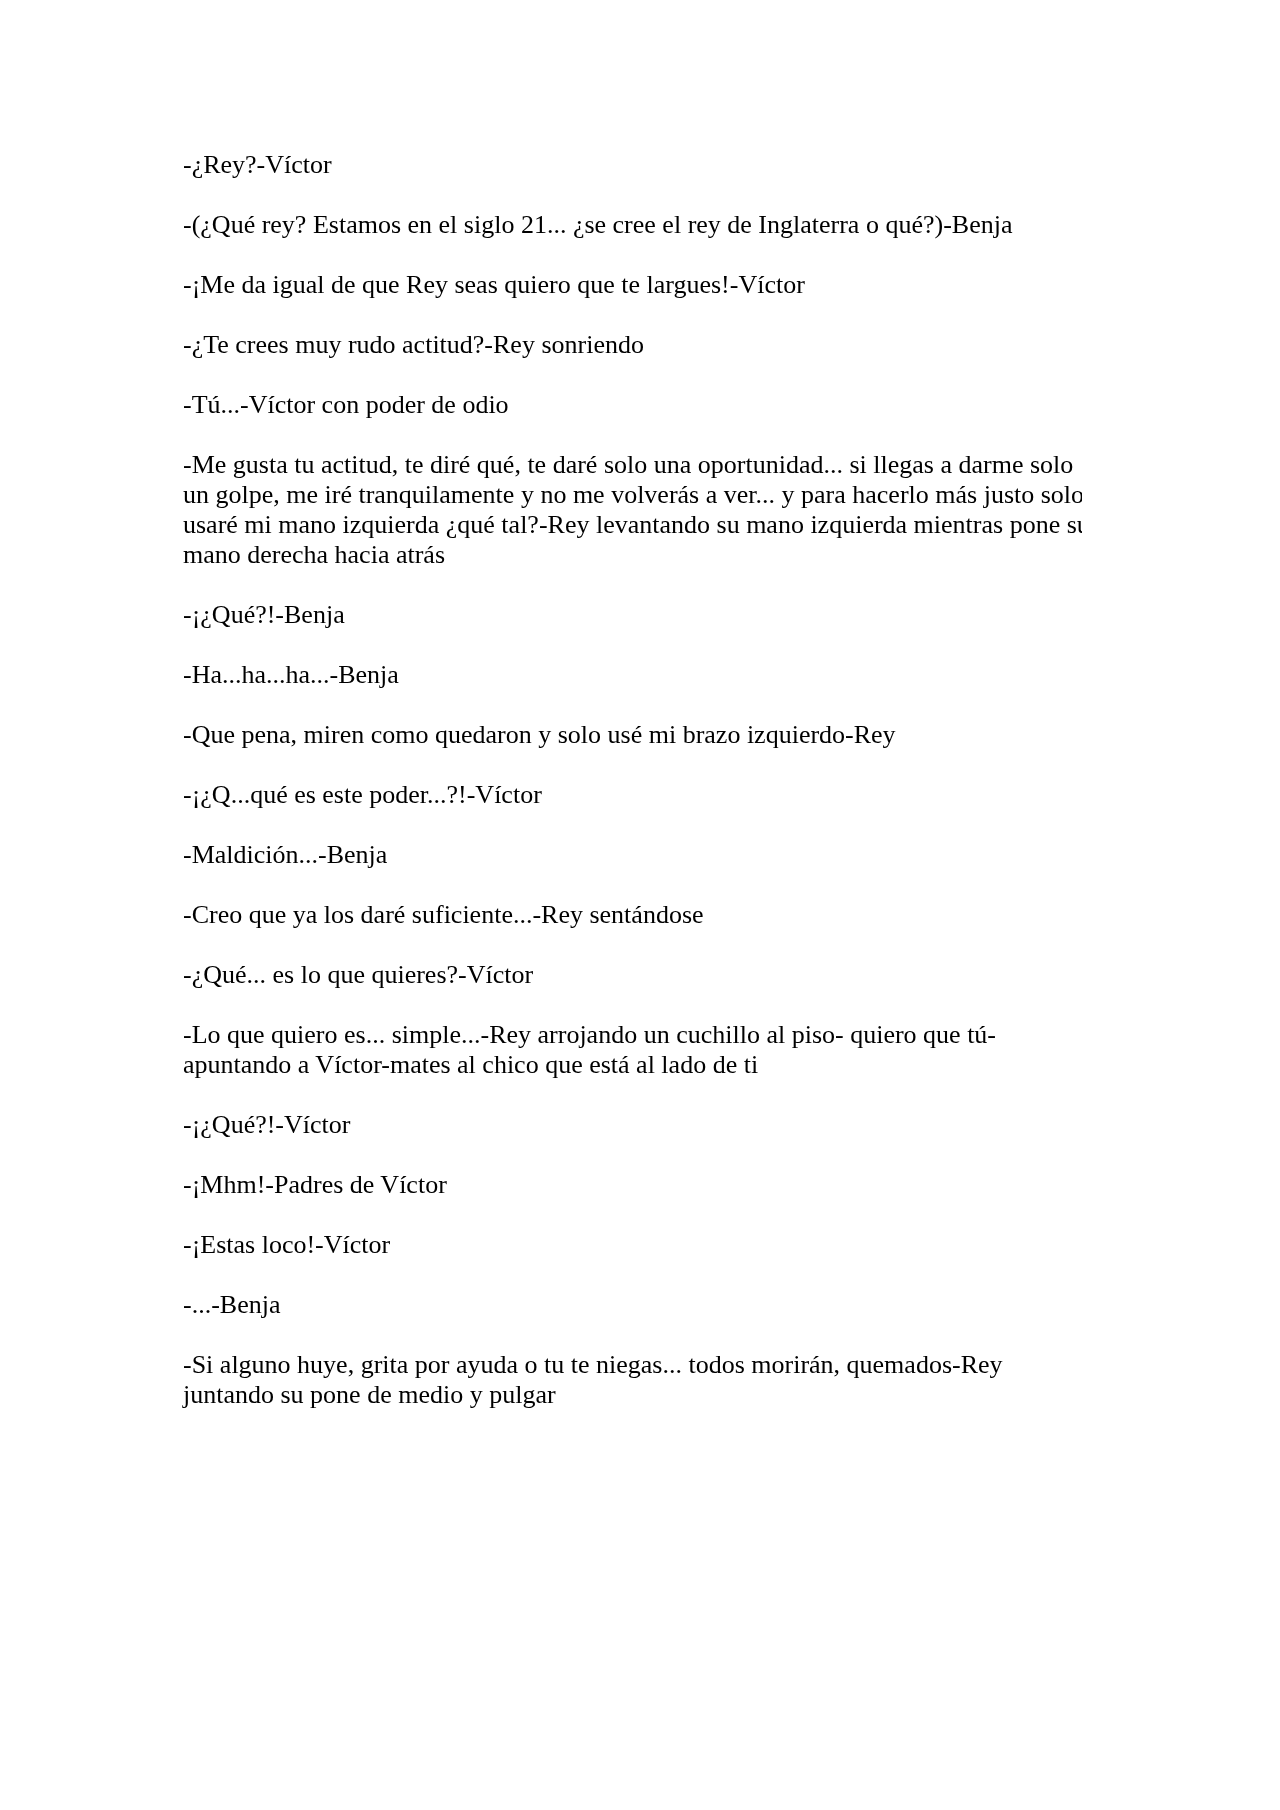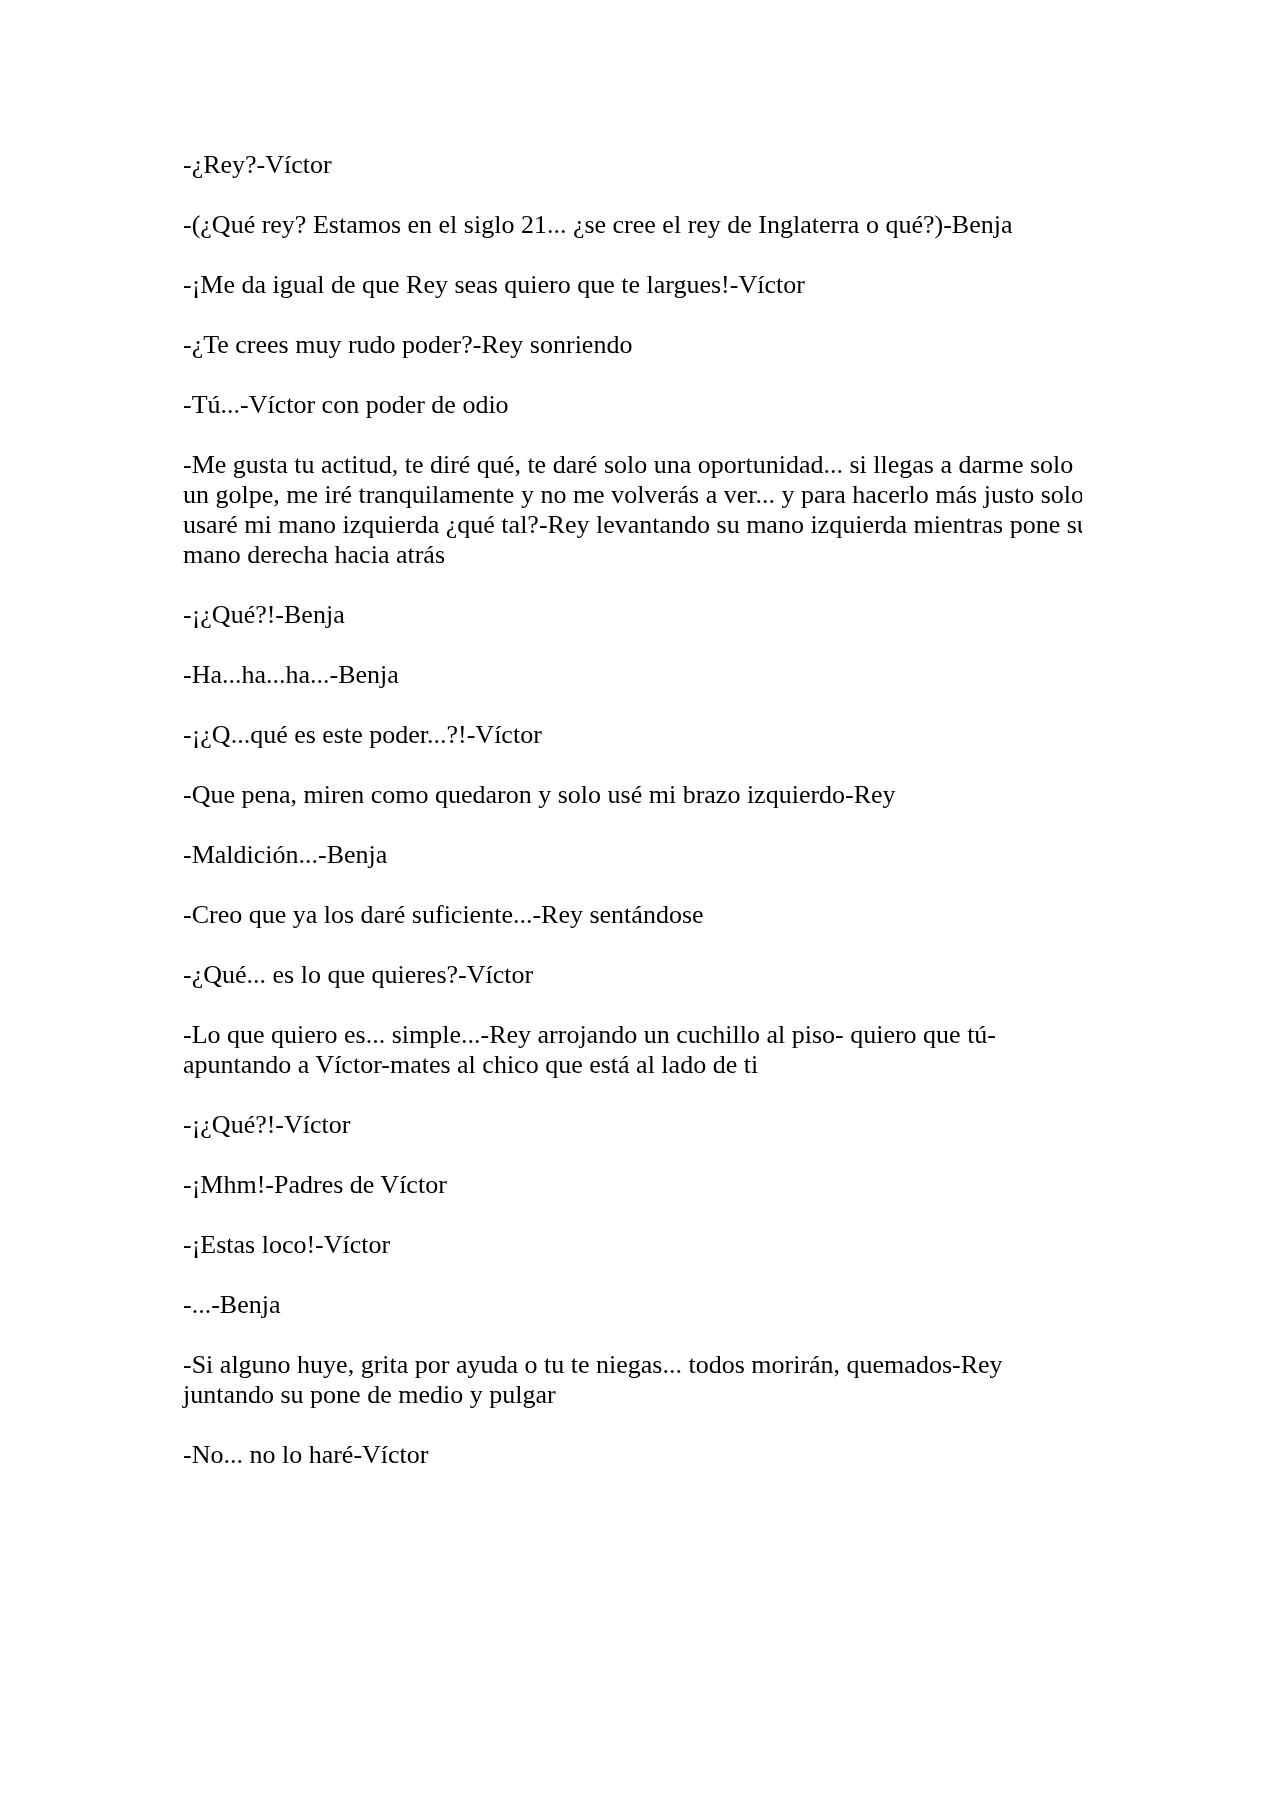--- a/index.html
+++ b/index.html
@@ -33,31 +33,30 @@
   }
 </style>
 </head>
 <body>
 
 <div class="page">
   <div class="content" id="content">
       <p>-¿Rey?-Víctor</p>
       <p>-(¿Qué rey? Estamos en el siglo 21... ¿se cree el rey de Inglaterra o qué?)-Benja</p>
       <p>-¡Me da igual de que Rey seas quiero que te largues!-Víctor</p>
-      <p>-¿Te crees muy rudo poder?-Rey sonriendo</p>
+      <p>-¿Te crees muy rudo actitud?-Rey sonriendo</p>
       <p>-Tú...-Víctor con poder de odio</p>
       <p>-Me gusta tu actitud, te diré qué, te daré solo una oportunidad... si llegas a darme solo un golpe, me iré tranquilamente y no me volverás a ver... y para hacerlo más justo solo usaré mi mano izquierda ¿qué tal?-Rey levantando su mano izquierda mientras pone su mano derecha hacia atrás</p>
       <p>-¡¿Qué?!-Benja</p>
       <p>-Ha...ha...ha...-Benja</p>
+      <p>-Que pena, miren como quedaron y solo usé mi brazo izquierdo-Rey</p>
       <p>-¡¿Q...qué es este poder...?!-Víctor</p>
-      <p>-Que pena, miren como quedaron y solo usé mi brazo izquierdo-Rey</p>
       <p>-Maldición...-Benja</p>
       <p>-Creo que ya los daré suficiente...-Rey sentándose</p>
       <p>-¿Qué... es lo que quieres?-Víctor</p>
       <p>-Lo que quiero es... simple...-Rey arrojando un cuchillo al piso- quiero que tú-apuntando a Víctor-mates al chico que está al lado de ti</p>
       <p>-¡¿Qué?!-Víctor</p>
       <p>-¡Mhm!-Padres de Víctor</p>
       <p>-¡Estas loco!-Víctor</p>
       <p>-...-Benja</p>
       <p>-Si alguno huye, grita por ayuda o tu te niegas... todos morirán, quemados-Rey juntando su pone de medio y pulgar</p>
-      <p>-No... no lo haré-Víctor</p>
     </div>
 </div>
 
 </body></html>

